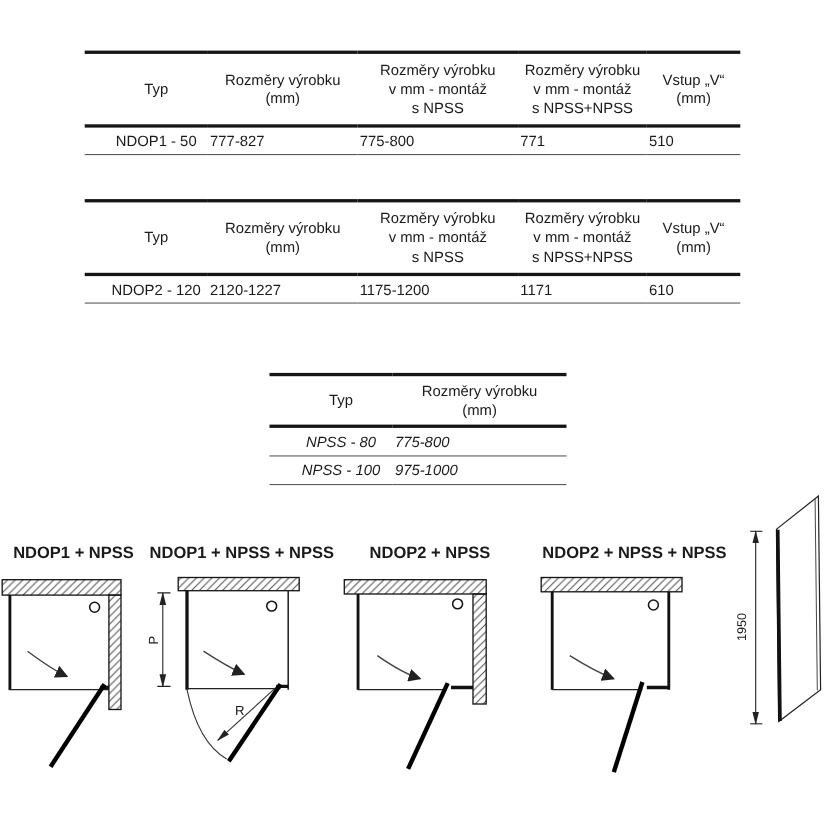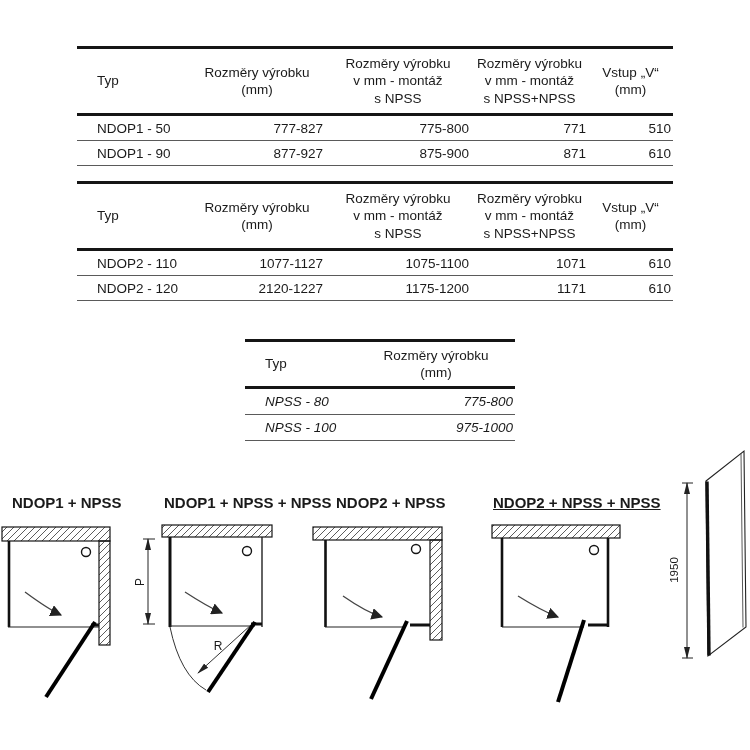--- a/index.html
+++ b/index.html
@@ -9,35 +9,35 @@
   }
   table.spec {
     position:absolute; border-collapse:collapse; table-layout:fixed;
     border-top:3px solid #151515; font-size:13.5px;
   }
   table.spec th {
     font-weight:400; white-space:pre-line; text-align:center; vertical-align:middle;
     border-bottom:3px solid #151515; line-height:1.28; padding:4px 2px;
   }
   table.spec td {
-    text-align:right; vertical-align:middle; border-bottom:1.2px solid #5a5a5a; padding:0 2px;
-  }
-  table.spec th:first-child, table.spec td:first-child { text-align:left; padding-left:20px; }
+    text-align:left; vertical-align:middle; border-bottom:1.2px solid #5a5a5a; padding:0 2px;
+  }
+  table.spec th:first-child, table.spec td:first-child { text-align:center; padding-left:20px; }
   #table-1 { left:77px; top:46px;  width:596px; }
   #table-2 { left:77px; top:181px; width:596px; }
   #table-3 { left:245px; top:339px; width:270px; }
   #table-1 th, #table-2 th { height:56px; }
   #table-1 td, #table-2 td { height:24px; }
   #table-3 th { height:36px; }
   #table-3 td { height:25px;font-style:italic; }
   .dia-label { position:absolute; top:494px; font-size:15px; font-weight:700; white-space:nowrap; }
   #dia-label-1 { left:12px; }
-  #dia-label-2 { left:164px; }
+  #dia-label-2 { left:136px; }
   #dia-label-3 { left:336px; }
-  #dia-label-4 { left:493px;text-decoration:underline; }
+  #dia-label-4 { left:493px; }
   .dia { position:absolute; }
   #dia-1 { left:0px;   top:520px; }
   #dia-2 { left:130px; top:518px; }
   #dia-3 { left:300px; top:520px; }
   #dia-4 { left:480px; top:518px; }
   #dia-5 { left:660px; top:445px; }
   svg text { font-family:"Liberation Sans", sans-serif; fill:#1a1a1a; }
 </style>
 </head>
 <body>
@@ -82,27 +82,20 @@
         </tr>
       </thead>
     <tbody>
         <tr>
           <td>NDOP1 - 50</td>
           <td>777-827</td>
           <td>775-800</td>
           <td>771</td>
           <td>510</td>
         </tr>
-        <tr>
-          <td>NDOP1 - 90</td>
-          <td>877-927</td>
-          <td>875-900</td>
-          <td>871</td>
-          <td>610</td>
-        </tr>
       </tbody>
   </table>
 
   <table class="spec" id="table-2">
     <colgroup>
         <col style="width:112px">
         <col style="width:136px">
         <col style="width:146px">
         <col style="width:117px">
         <col style="width:85px">
@@ -116,27 +109,20 @@
 v mm - montáž
 s NPSS</th>
           <th>Rozměry výrobku
 v mm - montáž
 s NPSS+NPSS</th>
           <th>Vstup „V“
 (mm)</th>
         </tr>
       </thead>
     <tbody>
-        <tr>
-          <td>NDOP2 - 110</td>
-          <td>1077-1127</td>
-          <td>1075-1100</td>
-          <td>1071</td>
-          <td>610</td>
-        </tr>
         <tr>
           <td>NDOP2 - 120</td>
           <td>2120-1227</td>
           <td>1175-1200</td>
           <td>1171</td>
           <td>610</td>
         </tr>
       </tbody>
   </table>
 

